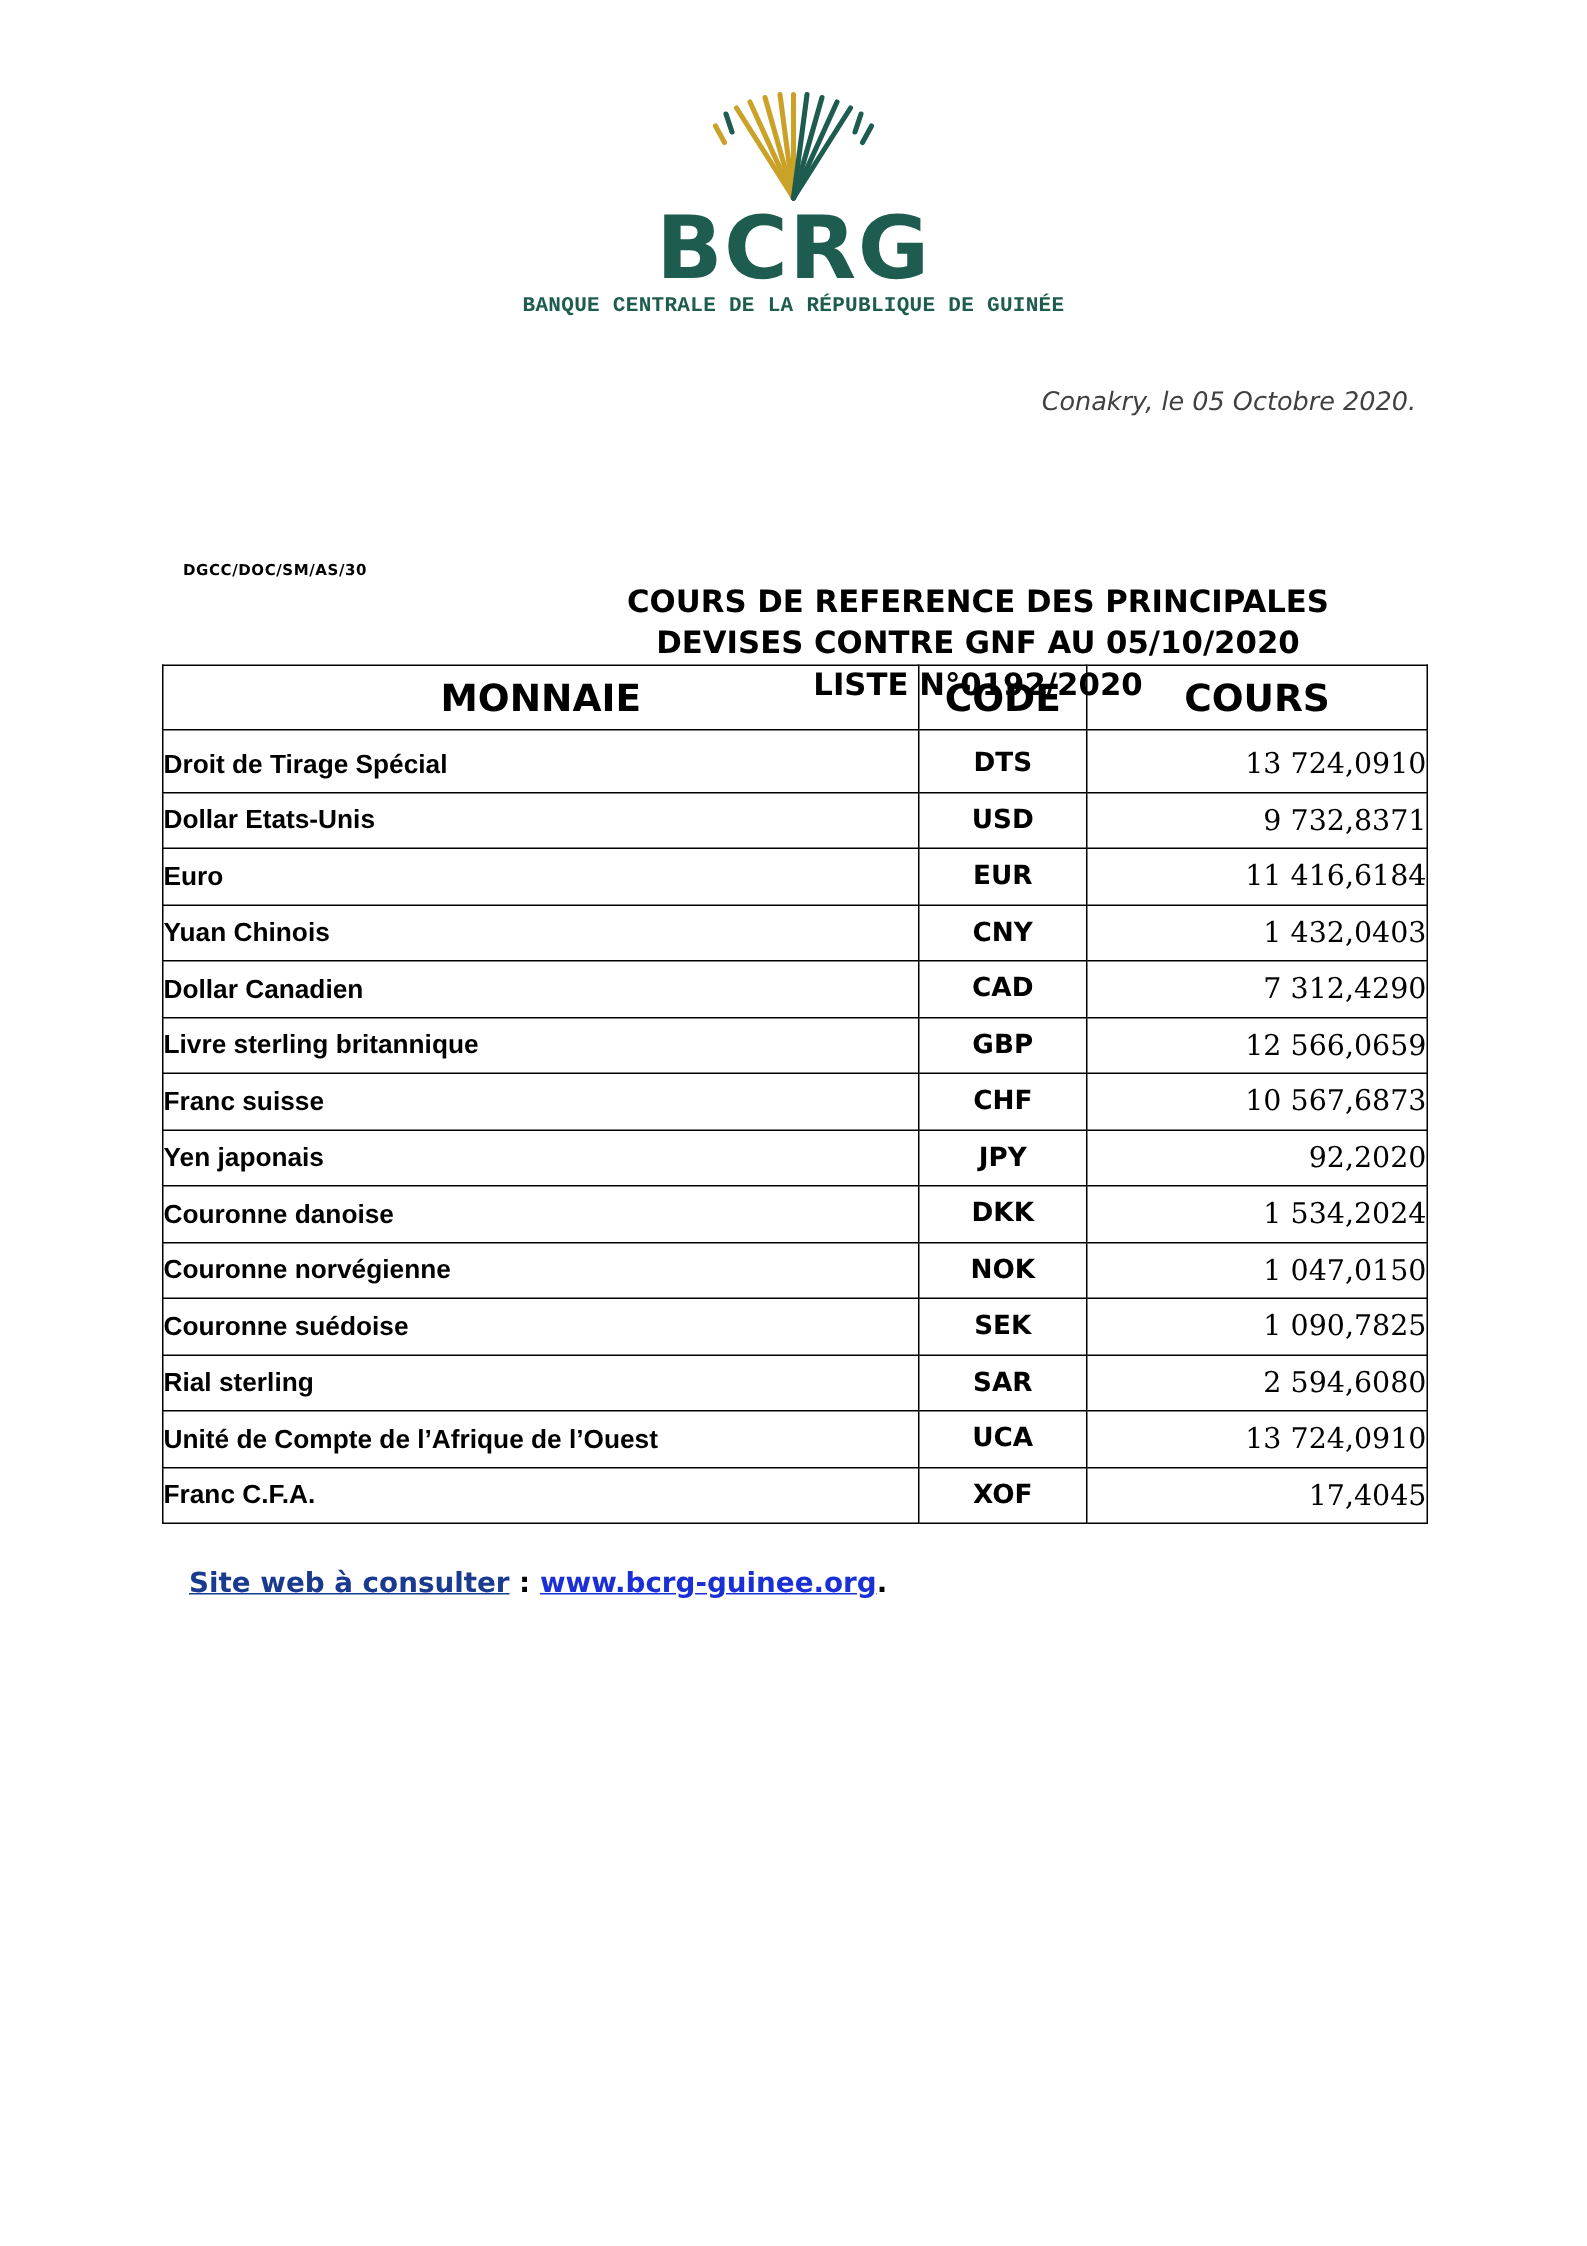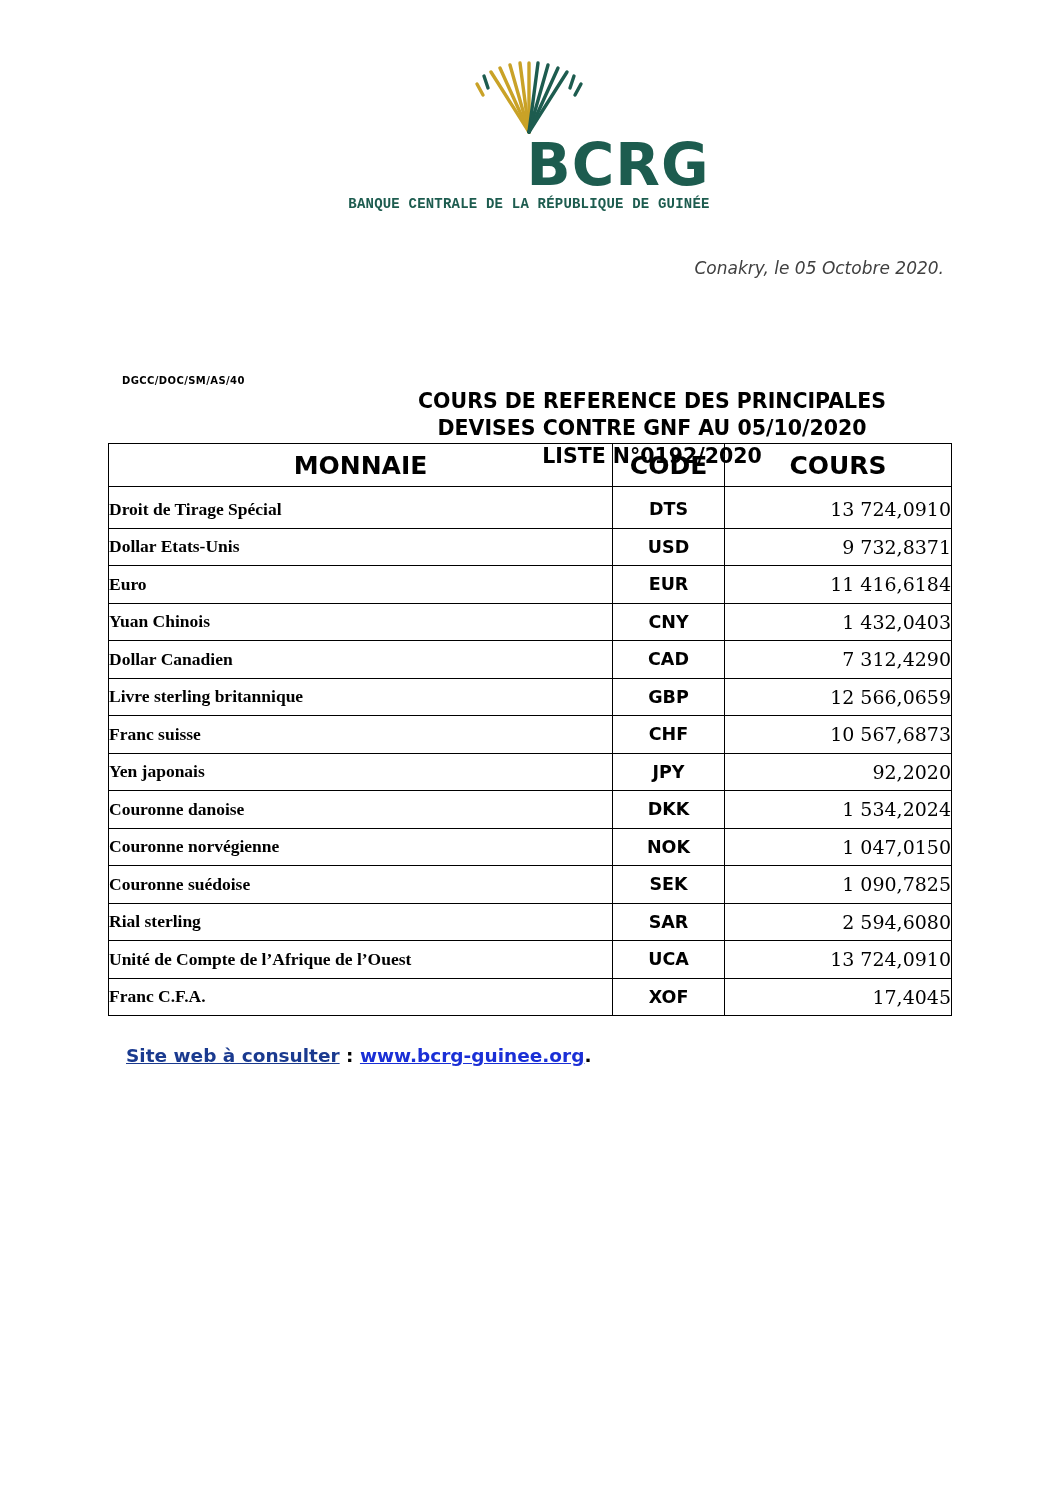--- a/index.html
+++ b/index.html
@@ -17,21 +17,21 @@
   }
 
   
   .logo-block {
     width: 100%;
     text-align: center;
     padding-top: 58px;
   }
   .logo-inner {
     display: inline-block;
-    text-align: right;
+    text-align: center;
   }
   .logo-rays {
     width: 170px;
     height: 78px;
     display: block;
     margin: 0 auto 2px auto;
   }
   .logo-word {
     font-family: "DejaVu Sans", sans-serif;
     font-weight: bold;
@@ -113,21 +113,21 @@
     font-weight: bold;
     font-size: 25px;
     height: 42px;
     vertical-align: middle;
   }
   .col-monnaie { width: 504px; }
   .col-code    { width: 112px; }
   .col-cours   { width: 227px; }
 
   .cell-name {
-    font-family: Liberation Serif, serif;
+    font-family: Liberation Sans, sans-serif;
     font-weight: bold;
     font-size: 17.5px;
     padding: 0 0 0 14px;
     height: 36.5px;
     vertical-align: middle;
     border-left: 1px solid #000;
     border-right: 1px solid #000;
     border-top: none;
     border-bottom: none;
   }
@@ -213,21 +213,21 @@
         <line x1="137" y1="26" x2="131" y2="37"></line>
       </g>
     </svg>
     <div class="logo-word">BCRG</div>
     <div class="logo-sub">BANQUE CENTRALE DE LA RÉPUBLIQUE DE GUINÉE</div>
   </div>
 </div>
 
 <div class="date-line">Conakry, le 05 Octobre 2020.</div>
 
-<div class="ref-code">DGCC/DOC/SM/AS/40</div>
+<div class="ref-code">DGCC/DOC/SM/AS/30</div>
 
 <div class="title-block">
   <div>COURS DE REFERENCE DES PRINCIPALES</div>
   <div>DEVISES CONTRE GNF AU  05/10/2020</div>
   <div>LISTE N°0192/2020</div>
 </div>
 
 <div class="table-wrap">
   <table class="rates">
     <colgroup>

